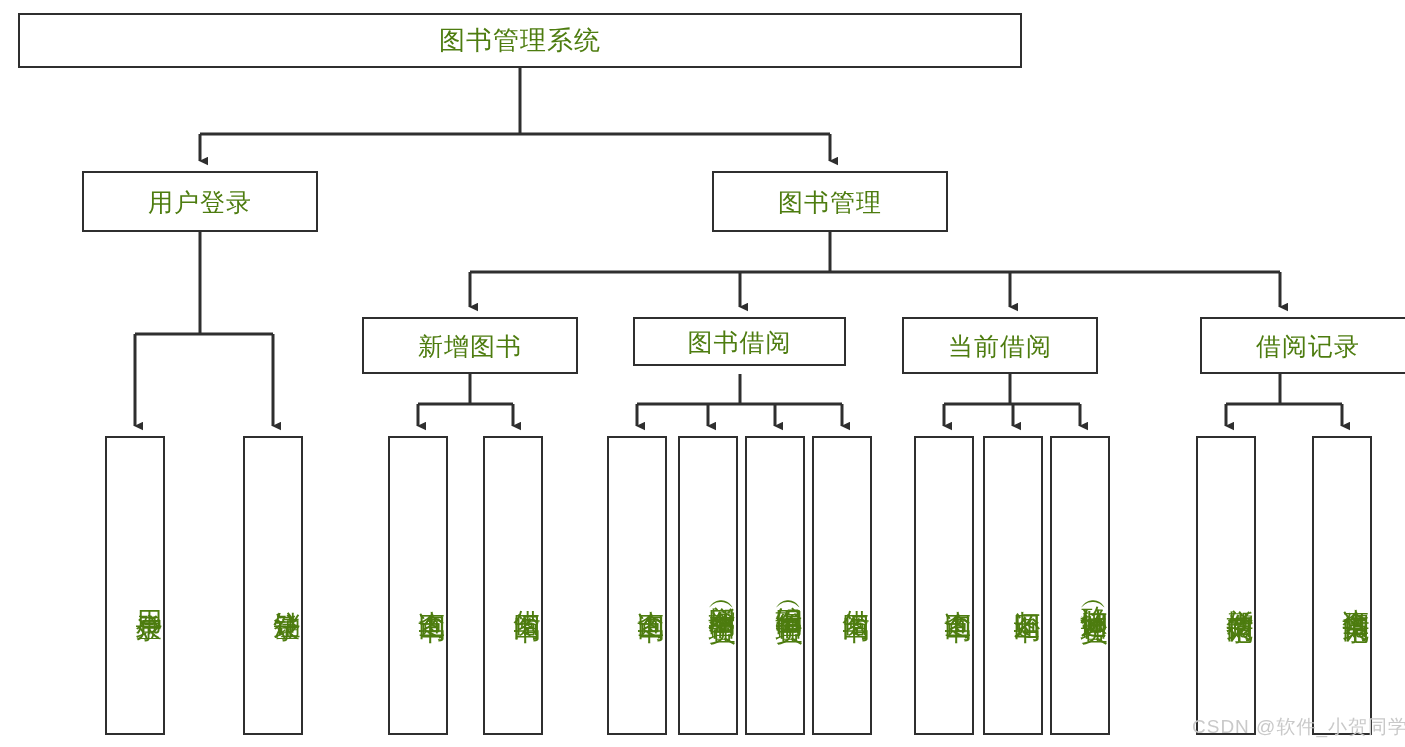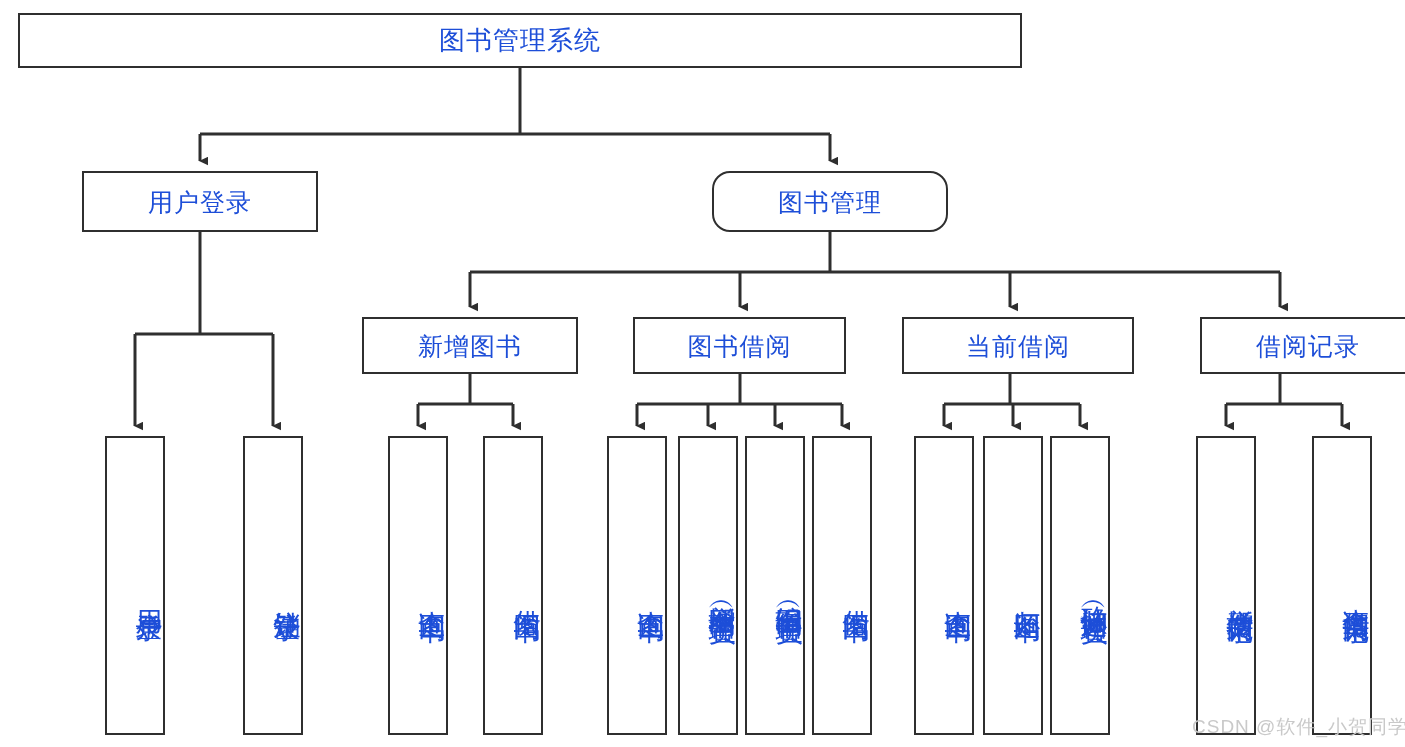--- a/index.html
+++ b/index.html
@@ -24,21 +24,21 @@
     pointer-events: none;
   }
   .node {
     position: absolute;
     box-sizing: border-box;
     border: 2.5px solid #2f2f2f;
     background: #ffffff;
     display: flex;
     align-items: center;
     justify-content: center;
-    color: #1d4ed8;
+    color: #4d7c0f;
   }
   .node.horiz {
     font-size: 25px;
     letter-spacing: 1px;
     line-height: 1.2;
   }
   .node.root {
     font-size: 26px;
   }
   .node.vert {
@@ -118,31 +118,31 @@
     <path d="M1342,404 L1342,426" stroke="#2f2f2f" stroke-width="3" fill="none" marker-end="url(#arrowhead)"></path>
   </svg>
 
   <div class="node horiz root" style="left:18px; top:13px; width:1004px; height:55px;">
     <span>图书管理系统</span>
   </div>
 
   <div class="node horiz" style="left:82px; top:171px; width:236px; height:61px;">
     <span>用户登录</span>
   </div>
-  <div class="node horiz" style="left:712px; top:171px; width:236px; height:61px;border-radius:18px;">
+  <div class="node horiz" style="left:712px; top:171px; width:236px; height:61px;">
     <span>图书管理</span>
   </div>
 
   <div class="node horiz" style="left:362px; top:317px; width:216px; height:57px;">
     <span>新增图书</span>
   </div>
-  <div class="node horiz" style="left:633px; top:317px; width:213px; height:57px;">
+  <div class="node horiz" style="left:633px; top:317px; width:213px; height:49px;">
     <span>图书借阅</span>
   </div>
-  <div class="node horiz" style="left:902px; top:317px; width:232px; height:57px;">
+  <div class="node horiz" style="left:902px; top:317px; width:196px; height:57px;">
     <span>当前借阅</span>
   </div>
   <div class="node horiz" style="left:1172px; top:317px; width:216px; height:57px;margin-left:28px;">
     <span>借阅记录</span>
   </div>
 
   <div class="node vert" style="left:105px; top:436px; width:60px; height:299px;">
     <span class="vlabel">用户登录</span>
   </div>
   <div class="node vert" style="left:243px; top:436px; width:60px; height:299px;">

